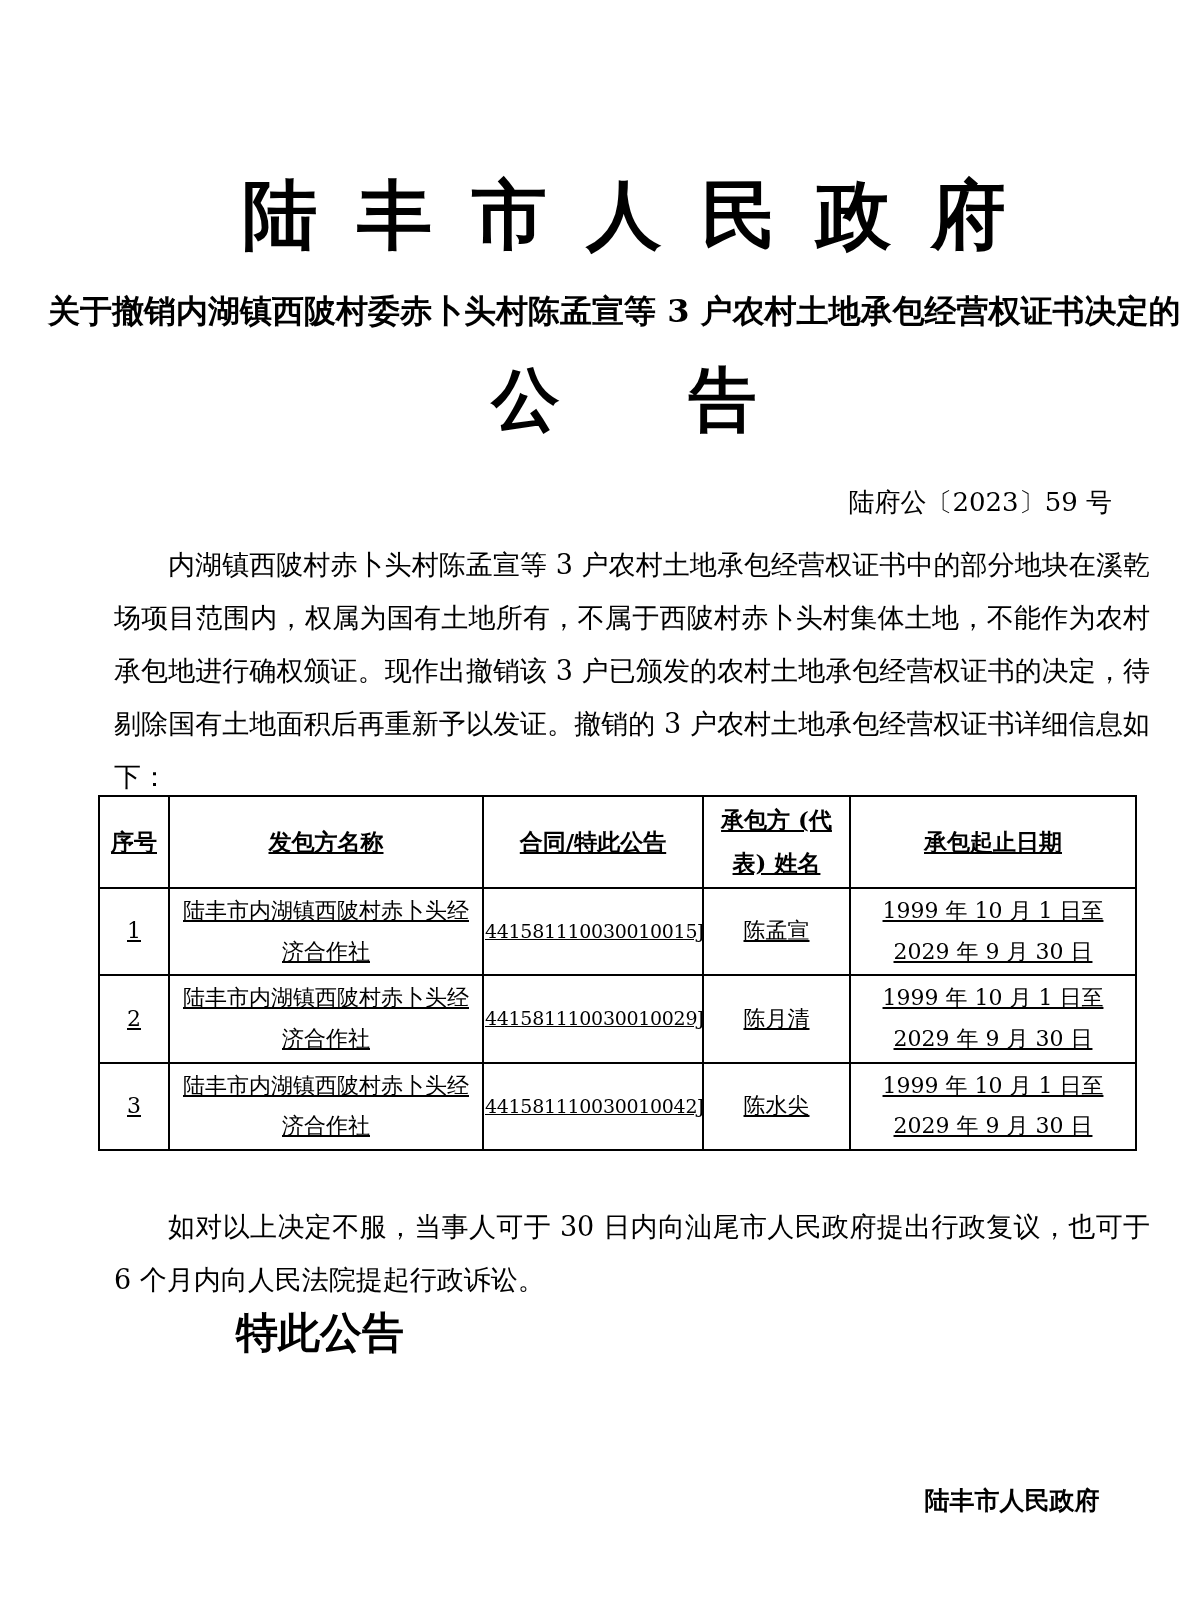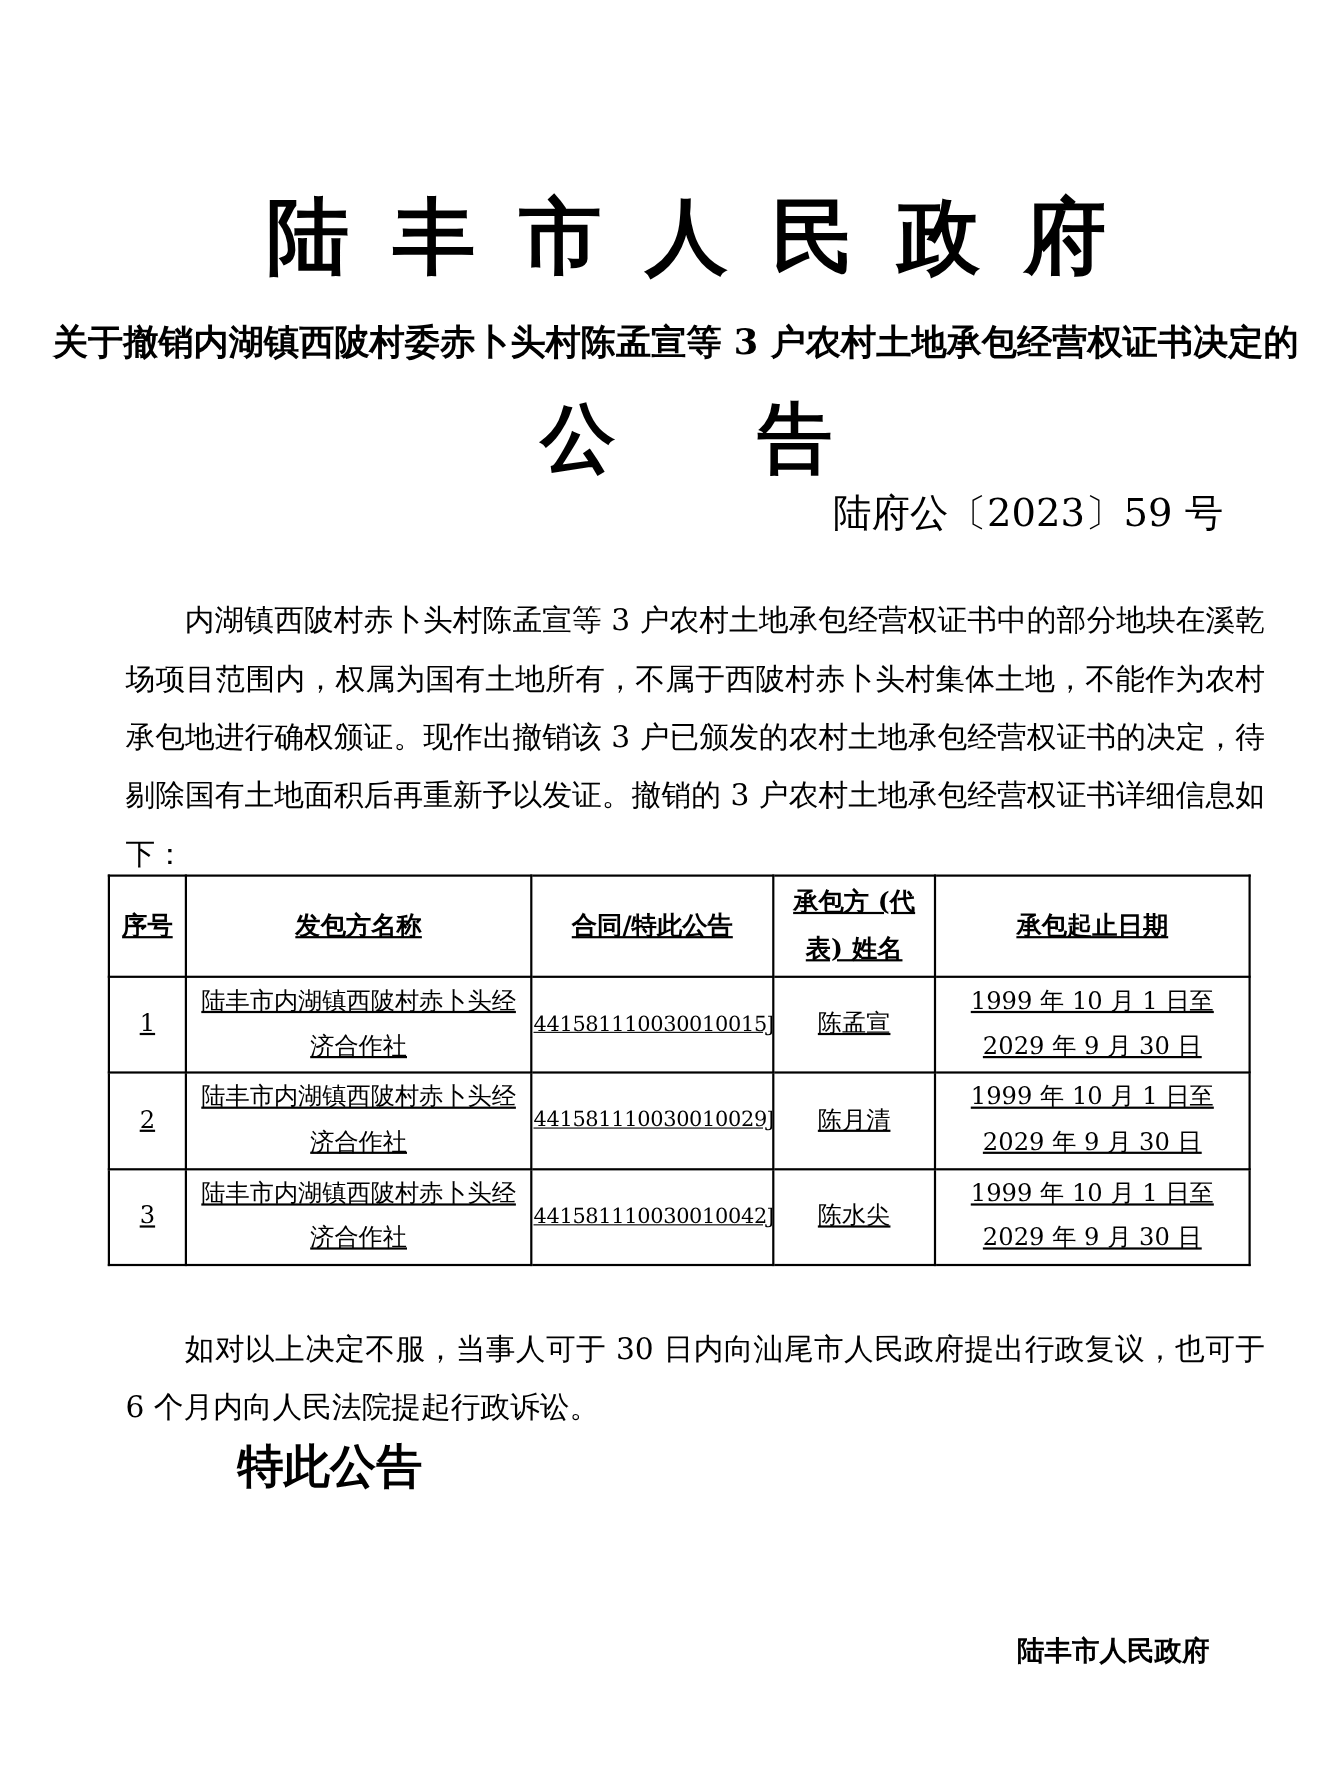--- a/index.html
+++ b/index.html
@@ -23,22 +23,22 @@
     font-size:32px; font-weight:bold;
     white-space:nowrap; line-height:1.15;
   }
   .doc-type {
     position:absolute; top:312px; left:0; width:100%;
     text-align:center; font-size:68px; font-weight:bold;
     letter-spacing:1.9em; padding-left:1.9em;
     white-space:nowrap; line-height:1.15;
   }
   .doc-number {
-    position:absolute; top:398px; right:104px;
-    font-size:35px; line-height:1.2; white-space:nowrap;
+    position:absolute; top:439px; right:104px;
+    font-size:26px; line-height:1.2; white-space:nowrap;
   }
   .body-para {
     position:absolute; left:66px; width:1068px;
     font-size:27px; line-height:53px;
     text-align:justify; text-indent:2em;
   }
   .para1 { top:490px; }
   .para2 { top:1152px; }
   table.cert-table {
     position:absolute; top:763px; left:66px;
@@ -60,21 +60,21 @@
   .cert-table td.num {
     white-space:nowrap; font-size:19px; padding:2px 1px;
     letter-spacing:-0.3px;
   }
   col.c1 { width:70px; }
   col.c2 { width:314px; }
   col.c3 { width:220px; }
   col.c4 { width:147px; }
   col.c5 { width:286px; }
   .closing {
-    position:absolute; top:1264px; left:168px;
+    position:absolute; top:1264px; left:188px;
     font-size:42px; font-weight:bold; line-height:1;
     white-space:nowrap;
   }
   .signature {
     position:absolute; top:1420px; left:830px; width:300px;
     text-align:center; font-size:25px; font-weight:bold;
     line-height:33px;
   }
 </style>
 </head>

